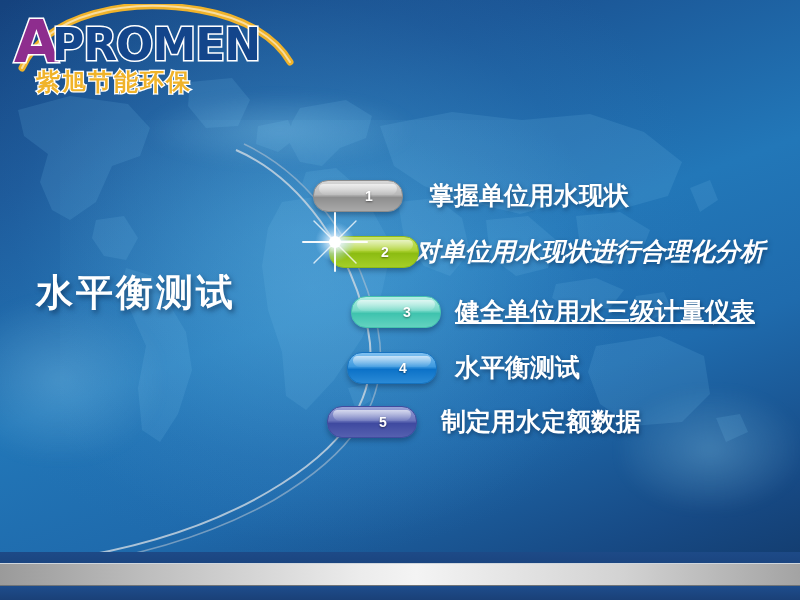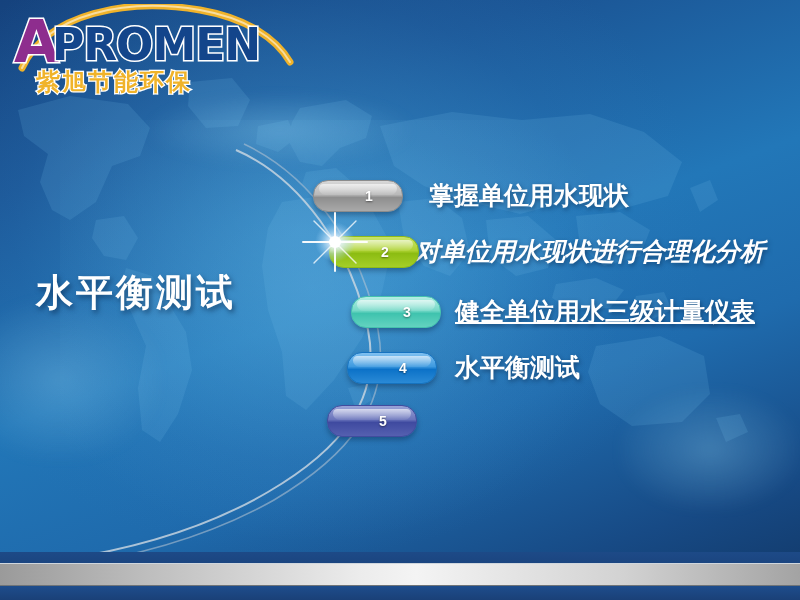--- a/index.html
+++ b/index.html
@@ -318,20 +318,21 @@
       <div class="pill blue">
         <span class="num">4</span>
       </div>
       <div class="step-text" style="margin-left:18px;">水平衡测试</div>
     </div>
 
     <div class="step" style="left:327px; top:405px;">
       <div class="pill indigo">
         <span class="num">5</span>
       </div>
+      <div class="step-text" style="margin-left:24px;">制定用水定额数据</div>
     </div>
 
     <svg class="flare" style="left:300px; top:207px;" viewBox="0 0 70 70" aria-hidden="true">
       <defs>
         <radialGradient id="flareCore" cx="50%" cy="50%" r="50%">
           <stop offset="0%" stop-color="#ffffff" stop-opacity="1"></stop>
           <stop offset="35%" stop-color="#dff1ff" stop-opacity="0.75"></stop>
           <stop offset="100%" stop-color="#9fd8ff" stop-opacity="0"></stop>
         </radialGradient>
       </defs>

